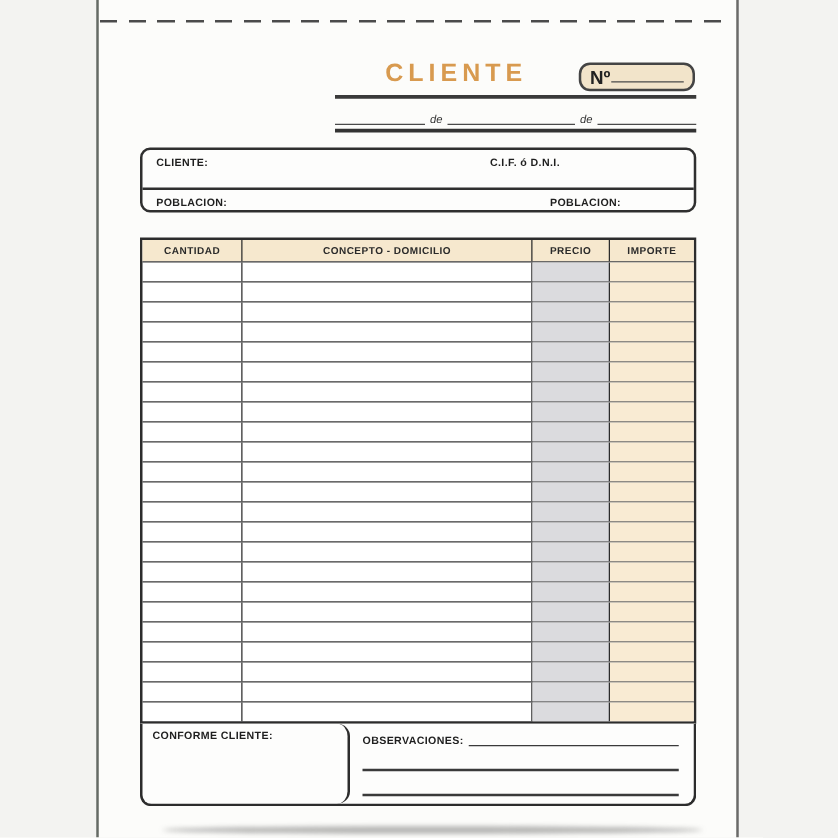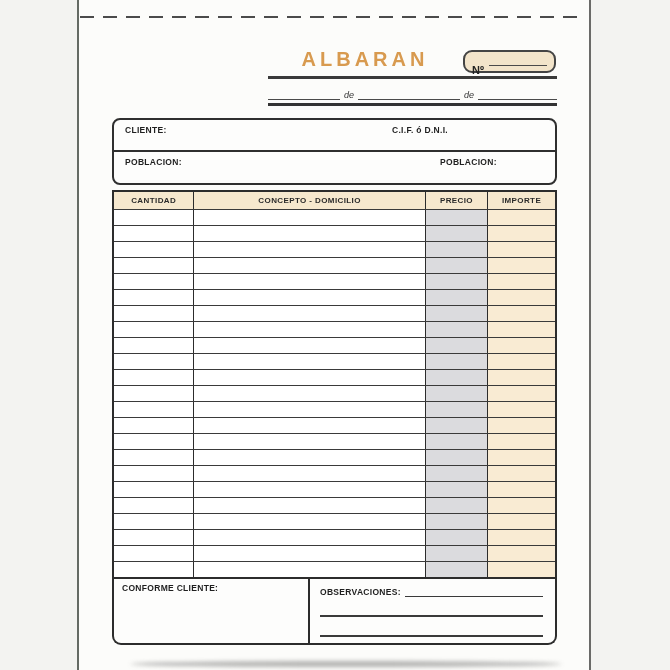--- a/index.html
+++ b/index.html
@@ -16,33 +16,33 @@
   .perforation { position:absolute; left:80px; top:16px; width:505px; height:2px;
                  background:repeating-linear-gradient(90deg,#4b4b4b 0 14px, transparent 14px 23px); }
 
   
   .title { position:absolute; left:270px; top:48px; width:190px; text-align:center;
            font-size:20px; font-weight:bold; letter-spacing:4px; }
   .title-rule { position:absolute; left:268px; top:76px; width:289px; height:3px; background:#3a3a3a; }
 
   .num-box { position:absolute; left:463px; top:50px; width:93px; height:23px;
              border:2px solid #444; border-radius:9px; }
-  .num-label { position:absolute; left:7px; top:12px; font-size:11px; font-weight:bold; color:#222; }
+  .num-label { position:absolute; left:7px; top:2px; font-size:15px; font-weight:bold; color:#222; }
   .num-line { position:absolute; left:24px; right:7px; bottom:5px; height:1.5px; background:#4a4a4a; }
 
   
   .date-row { position:absolute; left:268px; top:88px; width:289px; height:12px;
               display:flex; align-items:flex-end; }
   .blank { border-bottom:1.6px solid #4a4a4a; height:10px; }
   .b1 { width:72px; } .b2 { width:102px; } .b3 { flex:1; }
   .de { font-size:9px; font-style:italic; color:#333; padding:0 4px; line-height:10px; }
   .date-rule { position:absolute; left:268px; top:103px; width:289px; height:3px; background:#333; }
 
   
-  .client-box { position:absolute; left:112px; top:118px; width:445px; height:67px;
+  .client-box { position:absolute; left:112px; top:118px; width:445px; height:52px;
                 border:2px solid #2f2f2f; border-radius:8px; background:#FDFDFC; }
   .client-divider { position:absolute; left:0; right:0; top:30px; height:2px; background:#2f2f2f; }
   .lbl { font-size:8.5px; font-weight:bold; color:#1f1f1f; letter-spacing:.3px; position:absolute; }
   .lbl-cliente { left:11px; top:5px; }
   .lbl-cif { left:278px; top:5px; }
   .lbl-domicilio { left:11px; top:37px; }
   .lbl-poblacion { left:278px; top:37px;padding-left:48px; }
 
   
   .items-table { position:absolute; left:112px; top:190px; width:445px;
@@ -54,42 +54,42 @@
   .tcell { height:100%; }
   .c-cantidad, .h-cantidad { width:84px; border-right:1.5px solid #2c2c2c; }
   .c-concepto, .h-concepto { width:242px; border-right:1.5px solid #2c2c2c; }
   .c-precio,   .h-precio   { width:65px;  border-right:1.5px solid #2c2c2c; }
   .c-importe,  .h-importe  { width:70px; }
 
   
   .footer-box { position:absolute; left:112px; top:579px; width:445px; height:66px;
                 border:2px solid #2c2c2c; border-top:none; border-radius:0 0 9px 9px;
                 background:#FDFDFC; display:flex; }
-  .conforme-cell { width:196px; border-right:2px solid #2c2c2c; position:relative; }
+  .conforme-cell { width:166px; border-right:2px solid #2c2c2c; position:relative;border-radius:10px; }
   .lbl-conforme { left:8px; top:4px; }
   .obs-cell { flex:1; position:relative; }
   .obs-row { position:absolute; left:10px; right:12px; top:8px; display:flex; align-items:flex-end; }
   .lbl-obs { position:static; }
   .obs-line-inline { flex:1; border-bottom:1.6px solid #3a3a3a; height:8px; margin-left:4px; }
   .obs-line { position:absolute; left:10px; right:12px; height:1.6px; background:#3a3a3a; }
   .obs-line-2 { top:36px; } .obs-line-3 { top:56px; }
 
   
   .pad-shadow { position:absolute; left:130px; top:661px; width:432px; height:6px;
                 background:rgba(70,70,70,.4); border-radius:50%; filter:blur(2px); }
 </style>
 </head>
 <body>
 
 <div class="stage">
 
   <div class="paper"></div>
   <div class="perforation"></div>
 
-  <div class="title" style="color: rgb(216, 154, 79);">ALBARAN</div>
+  <div class="title" style="color: rgb(216, 154, 79);">CLIENTE</div>
   <div class="title-rule"></div>
 
   <div class="num-box" style="background: rgb(242, 228, 202);">
     <span class="num-label">Nº</span>
     <span class="num-line"></span>
   </div>
 
   <div class="date-row">
     <span class="blank b1"></span>
     <span class="de">de</span>

